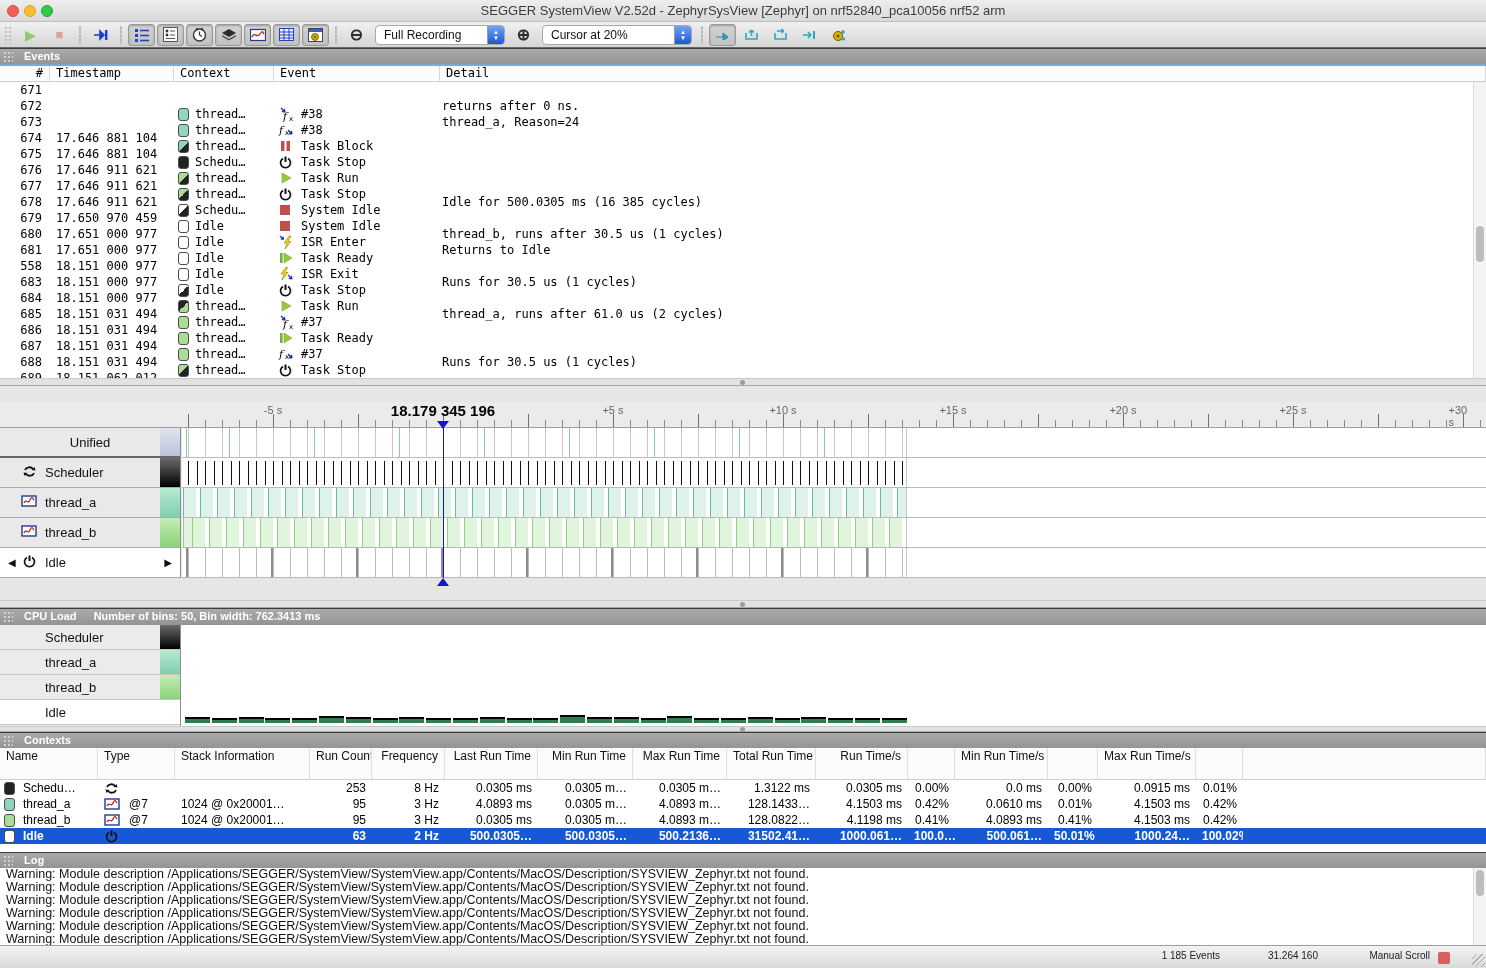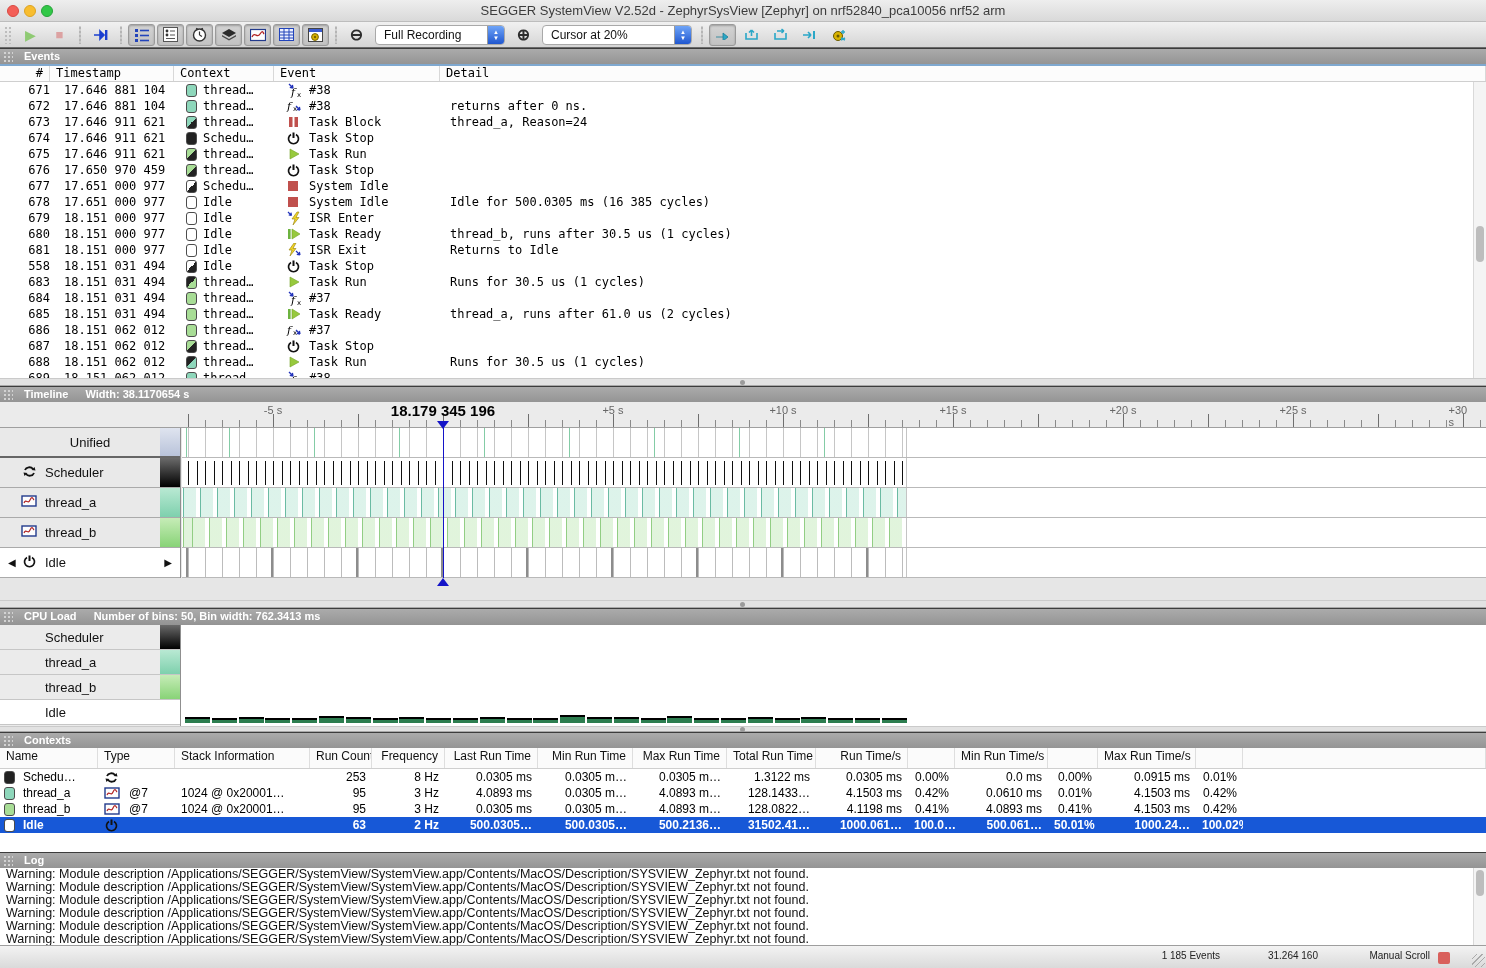--- a/index.html
+++ b/index.html
@@ -53,23 +53,23 @@
   #events { position:absolute; left:0; top:48px; width:100%; height:330px; background:#fff; }
   #events-blue { height:2px; background:#7fa8cf; }
   #ev-colhdr { display:grid; grid-template-columns:50px 124px 100px 166px 1fr;
     height:16px; background:#fcfcfc; border-bottom:1px solid #cfcfcf;
     font-family:"DejaVu Sans Mono", monospace; font-size:12px; line-height:15px; }
   #ev-colhdr div { border-right:1px solid #d8d8d8; padding:0 6px; }
   #ev-colhdr .c-num { text-align:right; }
   #ev-rows { position:relative; height:296px; overflow:hidden;
     font-family:"DejaVu Sans Mono", monospace; font-size:12px; }
   .ev-row { display:grid; grid-template-columns:50px 124px 100px 166px 1fr;
-    height:16px; line-height:16px; white-space:nowrap;padding-left:8px; }
+    height:16px; line-height:16px; white-space:nowrap; }
   .ev-row .c-num { text-align:right; padding-right:8px; }
-  .ev-row .c-ts { padding-left:6px; }
+  .ev-row .c-ts { padding-left:6px;margin-top:48px; }
   .ev-cell-ic { display:flex; align-items:center; gap:6px; padding-left:4px; }
   .ctx-chip { width:11px; height:13px; border:1px solid #4c4c4c; border-radius:3px;
     flex:none; }
   .eicon { width:17px; height:14px; flex:none; display:flex; align-items:center; }
   .c-detail { padding-left:2px; }
   #ev-scroll { position:absolute; right:0; top:34px; width:13px; height:296px;
     background:#f4f4f4; border-left:1px solid #d9d9d9; }
   #ev-thumb { position:absolute; left:2px; top:144px; width:8px; height:36px;
     background:#bdbdbd; border-radius:4px; }
 
@@ -145,21 +145,21 @@
   .cpu-row { position:relative; height:25px; border-bottom:1px solid #c6c6c6;
     display:flex; align-items:center; font-size:13px; color:#111; }
   .cpu-row.idle { background:#fff; }
   .cpu-label { margin-left:45px; }
   #cpu-chart { position:absolute; left:182px; top:0; right:0; height:100%; background:#fff; }
   .cpu-bar { position:absolute; bottom:3px; width:25px; background:#2c7d4f;
     border-top:2px solid #000; }
 
   
   #contexts { position:absolute; left:0; top:732px; width:100%; height:120px; background:#fff; }
-  #ctx-colhdr { display:grid; height:21px; background:#fbfbfb; border-bottom:1px solid #cfcfcf;
+  #ctx-colhdr { display:grid; height:32px; background:#fbfbfb; border-bottom:1px solid #cfcfcf;
     font-size:12px; line-height:16px; color:#111; }
   #ctx-colhdr div { border-right:1px solid #dedede; padding:0 6px; white-space:nowrap; overflow:hidden; }
   #ctx-colhdr .ra { text-align:right; }
   .ctx-row { display:grid; height:16px; line-height:16px; font-size:12px; white-space:nowrap; }
   .ctx-row div { padding:0 6px; overflow:hidden; }
   .ctx-row .ra { text-align:right; }
   .ctx-row.selected { background:#1758d7; color:#fff; font-weight:700; }
   .ctx-name { display:flex; align-items:center; gap:8px; padding-left:4px !important; }
   .ctx-type { display:flex; align-items:center; gap:8px; }
 
@@ -680,25 +680,20 @@
     <div id="ev-scroll">
         <div id="ev-thumb"></div>
       </div>
   </div>
 
   <div class="splitter" style="top:378px;height:8px;">
       <div class="dot"></div>
     </div>
 
   <div id="timeline">
-    <div class="panel-hdr">
-      <span class="drag"></span>
-      <span>Timeline</span>
-      <span class="sub">Width:  38.1170654 s</span>
-    </div>
     <div id="tl-ruler">
       <div class="tick-minor"></div>
       <div class="tick-major"></div>
       <div id="tl-cursor-label">18.179 345 196</div>
     <span class="rl-label" style="left: 273px;">-5 s</span>
         <span class="rl-label" style="left: 613px;">+5 s</span>
         <span class="rl-label" style="left: 783px;">+10 s</span>
         <span class="rl-label" style="left: 953px;">+15 s</span>
         <span class="rl-label" style="left: 1123px;">+20 s</span>
         <span class="rl-label" style="left: 1293px;">+25 s</span>

